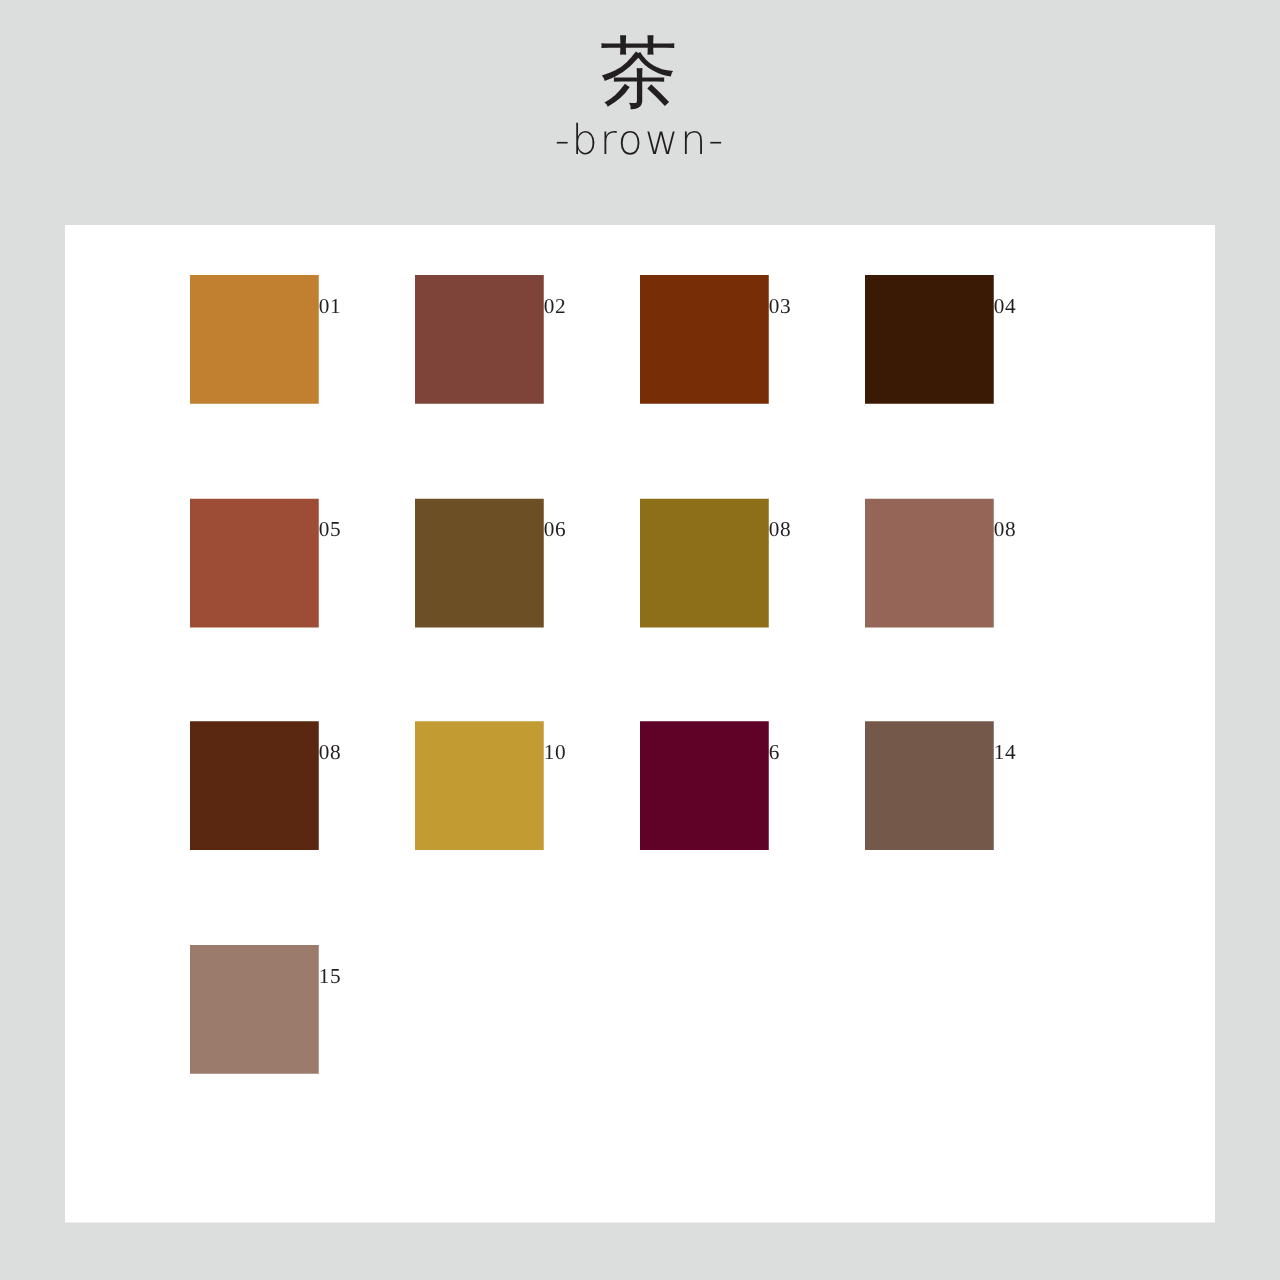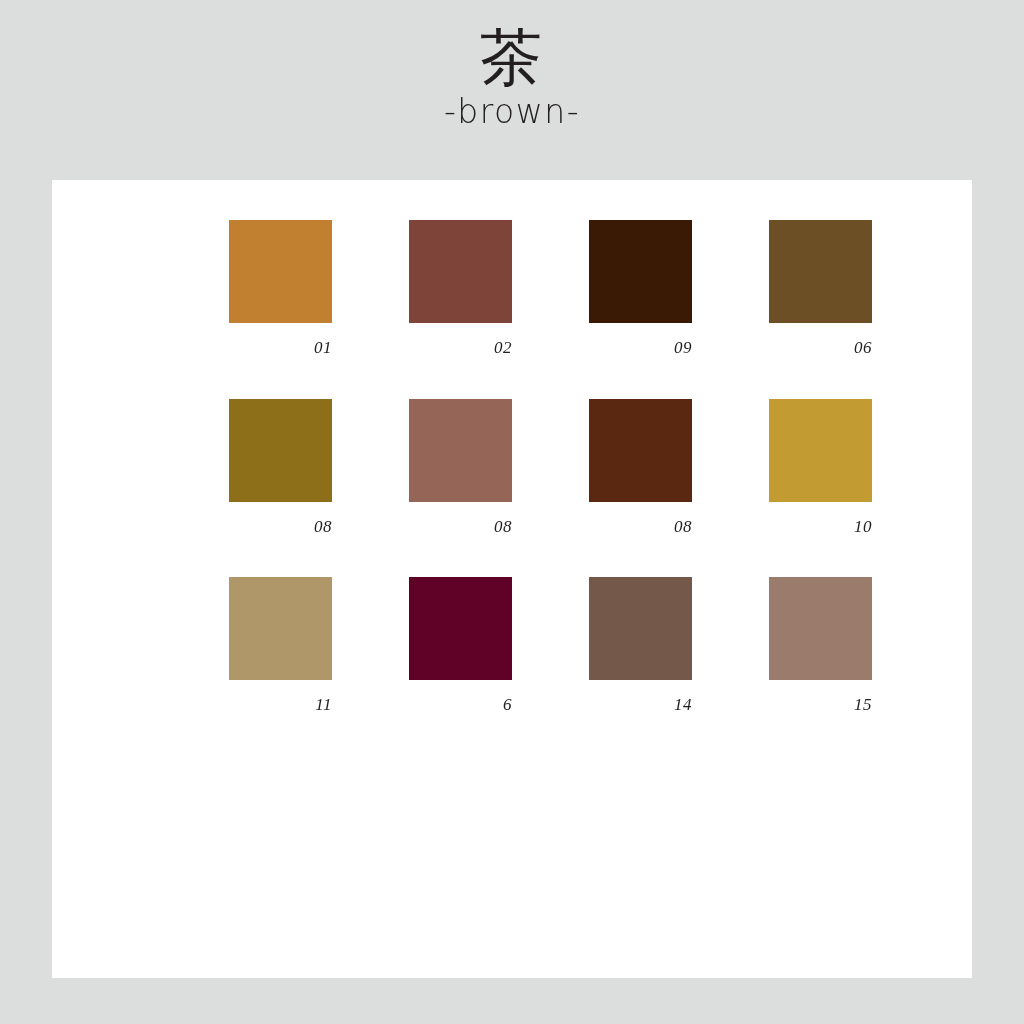--- a/index.html
+++ b/index.html
@@ -69,24 +69,23 @@
     height: 798px;
     display: grid;
     grid-template-columns: repeat(4, 1fr);
     grid-template-rows: repeat(4, 1fr);
     padding: 40px 100px 44px 100px;
     box-sizing: border-box;
   }
 
   .swatch-cell {
     display: flex;
-    flex-direction: column;
-    align-items: flex-end;
+    flex-direction: row;
+    align-items: flex-start;
     justify-content: flex-start;
-    font-style: italic;
   }
 
   .swatch-chip {
     width: 103px;
     height: 103px;
     display: block;
   }
 
   .swatch-label {
     margin-top: 16px;
@@ -111,22 +110,30 @@
     <div class="swatch-grid">
         <div class="swatch-cell">
           <div class="swatch-chip" style="background: rgb(193, 127, 48);"></div>
           <div class="swatch-label">01</div>
         </div>
         <div class="swatch-cell">
           <div class="swatch-chip" style="background: rgb(126, 68, 57);"></div>
           <div class="swatch-label">02</div>
         </div>
         <div class="swatch-cell">
+          <div class="swatch-chip" style="background: rgb(119, 45, 6);"></div>
+          <div class="swatch-label">03</div>
+        </div>
+        <div class="swatch-cell">
           <div class="swatch-chip" style="background: rgb(58, 25, 5);"></div>
-          <div class="swatch-label">09</div>
+          <div class="swatch-label">04</div>
+        </div>
+        <div class="swatch-cell">
+          <div class="swatch-chip" style="background: rgb(157, 77, 53);"></div>
+          <div class="swatch-label">05</div>
         </div>
         <div class="swatch-cell">
           <div class="swatch-chip" style="background: rgb(108, 79, 37);"></div>
           <div class="swatch-label">06</div>
         </div>
         <div class="swatch-cell">
           <div class="swatch-chip" style="background: rgb(140, 111, 24);"></div>
           <div class="swatch-label">08</div>
         </div>
         <div class="swatch-cell">
@@ -135,24 +142,20 @@
         </div>
         <div class="swatch-cell">
           <div class="swatch-chip" style="background: rgb(90, 39, 17);"></div>
           <div class="swatch-label">08</div>
         </div>
         <div class="swatch-cell">
           <div class="swatch-chip" style="background: rgb(195, 155, 51);"></div>
           <div class="swatch-label">10</div>
         </div>
         <div class="swatch-cell">
-          <div class="swatch-chip" style="background: rgb(176, 151, 106);"></div>
-          <div class="swatch-label">11</div>
-        </div>
-        <div class="swatch-cell">
           <div class="swatch-chip" style="background: rgb(96, 1, 39);"></div>
           <div class="swatch-label">6</div>
         </div>
         <div class="swatch-cell">
           <div class="swatch-chip" style="background: rgb(116, 88, 74);"></div>
           <div class="swatch-label">14</div>
         </div>
         <div class="swatch-cell">
           <div class="swatch-chip" style="background: rgb(155, 124, 108);"></div>
           <div class="swatch-label">15</div>

